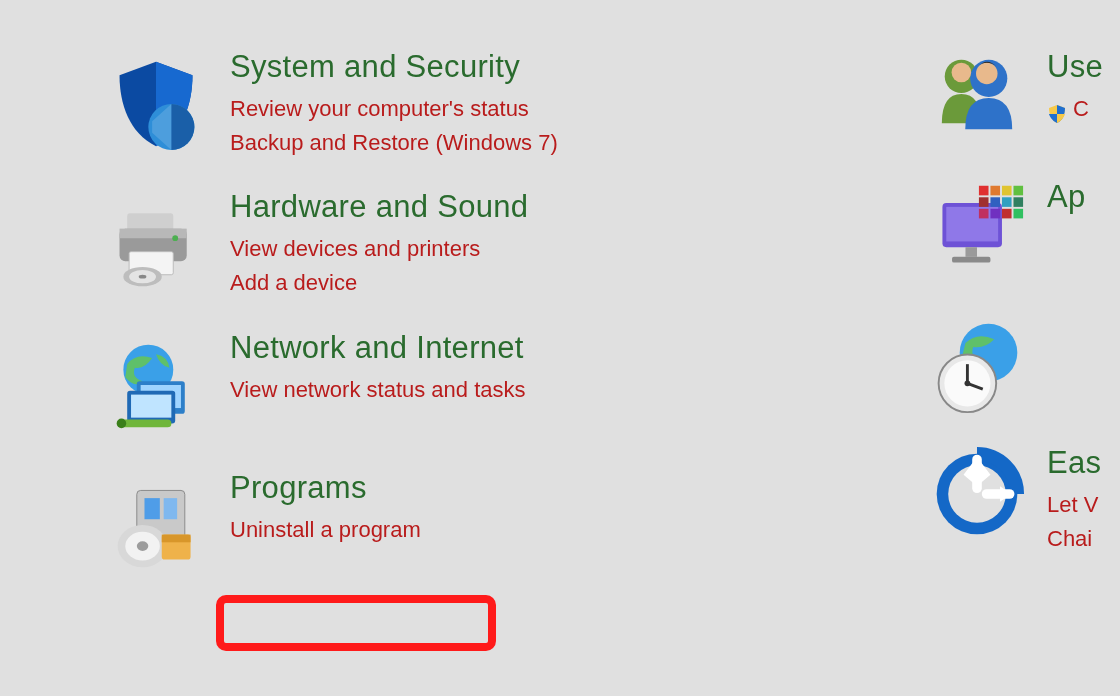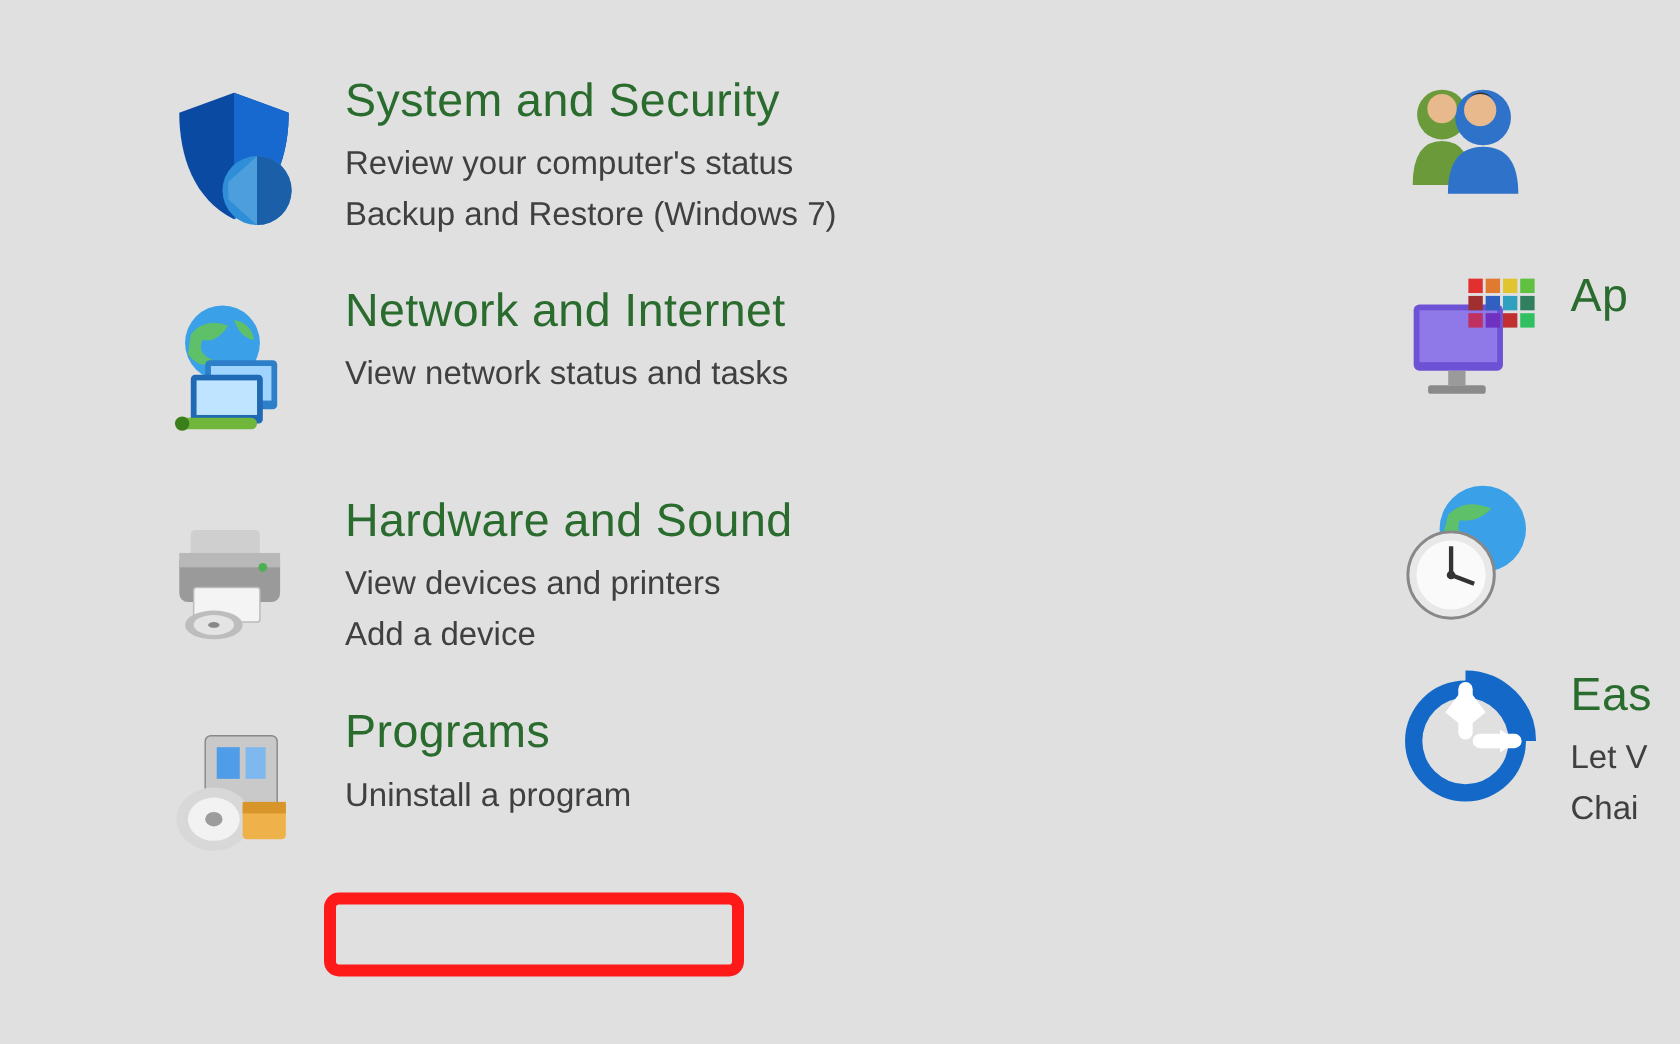--- a/index.html
+++ b/index.html
@@ -52,21 +52,21 @@
     font-size: 31px;
     font-weight: 400;
     color: #2a6b2e; 
     letter-spacing: 0.3px;
     line-height: 1.1;
     margin-bottom: 8px;
   }
   .cat-link {
     display: block;
     font-size: 22px;
-    color: #404040;
+    color: #b91c1c;
     line-height: 1.55;
     cursor: pointer;
     text-decoration: none;
   }
   .cat-link.hover { }
 
   .highlight-box {
     position: absolute;
     border: 8px solid #ff1a1a;
     border-radius: 10px;
@@ -96,60 +96,60 @@
           <path d="M50 6 L50 94 C78 80 88 50 88 20 Z" fill="#1769d0"></path>
           <circle cx="66" cy="74" r="24" fill="#2e8ed8"></circle>
           <path d="M66 50 A24 24 0 0 1 66 98 Z" fill="#1a5fa8"></path>
           <path d="M46 68 L66 50 L66 98 L46 80 Z" fill="#ffffff" opacity="0.15"></path>
         </svg>
       </div>
       <div class="cat-body">
         <div class="cat-title">System and Security</div>
         <a class="cat-link">Review your computer's status</a>
         <a class="cat-link">Backup and Restore (Windows 7)</a>
+      </div>
+    </div>
+
+    <div class="category">
+      <div class="cat-icon">
+        <svg viewBox="0 0 100 100" width="96" height="96">
+          <rect x="20" y="18" width="48" height="20" rx="3" fill="#cfcfcf"></rect>
+          <rect x="12" y="34" width="70" height="34" rx="6" fill="#9a9a9a"></rect>
+          <rect x="12" y="34" width="70" height="10" fill="#b8b8b8"></rect>
+          <rect x="22" y="58" width="46" height="24" rx="2" fill="#f4f4f4" stroke="#bbb"></rect>
+          <circle cx="70" cy="44" r="3" fill="#4caf50"></circle>
+          <ellipse cx="36" cy="84" rx="20" ry="10" fill="#bdbdbd"></ellipse>
+          <ellipse cx="36" cy="84" rx="14" ry="7" fill="#e4e4e4"></ellipse>
+          <ellipse cx="36" cy="84" rx="4" ry="2" fill="#888"></ellipse>
+        </svg>
+      </div>
+      <div class="cat-body">
+        <div class="cat-title">Hardware and Sound</div>
+        <a class="cat-link">View devices and printers</a>
+        <a class="cat-link">Add a device</a>
       </div>
     </div>
 
     <div class="category">
       <div class="cat-icon">
         <svg viewBox="0 0 100 100" width="96" height="96">
           <circle cx="42" cy="34" r="26" fill="#3aa0e8"></circle>
           <path d="M20 28 Q30 16 46 22 Q38 34 28 32 Q24 42 36 46 Q28 54 18 42 Z" fill="#5fc06a"></path>
           <path d="M50 18 Q62 20 64 32 Q54 30 50 18 Z" fill="#5fc06a"></path>
           <rect x="30" y="46" width="50" height="34" rx="3" fill="#2d7fc9"></rect>
           <rect x="34" y="50" width="42" height="24" fill="#9fd4ff"></rect>
           <rect x="20" y="56" width="50" height="34" rx="3" fill="#1f69b5"></rect>
           <rect x="24" y="60" width="42" height="24" fill="#bfe4ff"></rect>
           <rect x="10" y="86" width="56" height="8" rx="4" fill="#6fb63a"></rect>
           <circle cx="14" cy="90" r="5" fill="#3a7f1a"></circle>
         </svg>
       </div>
       <div class="cat-body">
         <div class="cat-title">Network and Internet</div>
         <a class="cat-link">View network status and tasks</a>
-      </div>
-    </div>
-
-    <div class="category">
-      <div class="cat-icon">
-        <svg viewBox="0 0 100 100" width="96" height="96">
-          <rect x="20" y="18" width="48" height="20" rx="3" fill="#cfcfcf"></rect>
-          <rect x="12" y="34" width="70" height="34" rx="6" fill="#9a9a9a"></rect>
-          <rect x="12" y="34" width="70" height="10" fill="#b8b8b8"></rect>
-          <rect x="22" y="58" width="46" height="24" rx="2" fill="#f4f4f4" stroke="#bbb"></rect>
-          <circle cx="70" cy="44" r="3" fill="#4caf50"></circle>
-          <ellipse cx="36" cy="84" rx="20" ry="10" fill="#bdbdbd"></ellipse>
-          <ellipse cx="36" cy="84" rx="14" ry="7" fill="#e4e4e4"></ellipse>
-          <ellipse cx="36" cy="84" rx="4" ry="2" fill="#888"></ellipse>
-        </svg>
-      </div>
-      <div class="cat-body">
-        <div class="cat-title">Hardware and Sound</div>
-        <a class="cat-link">View devices and printers</a>
-        <a class="cat-link">Add a device</a>
       </div>
     </div>
 
     <div class="category">
       <div class="cat-icon">
         <svg viewBox="0 0 100 100" width="96" height="96">
           <rect x="30" y="14" width="50" height="62" rx="4" fill="#c9c9c9"></rect>
           <rect x="30" y="14" width="50" height="62" rx="4" fill="none" stroke="#888"></rect>
           <rect x="38" y="22" width="16" height="22" fill="#4f9de8"></rect>
           <rect x="58" y="22" width="14" height="22" fill="#7fb8ef"></rect>
@@ -174,20 +174,33 @@
       <div class="cat-icon" style="flex-basis:104px;width:104px;height:90px;">
         <svg viewBox="0 0 100 90" width="100" height="88">
           <circle cx="34" cy="28" r="17" fill="#6b9a3a"></circle>
           <path d="M14 76 Q14 46 34 46 Q54 46 54 76 Z" fill="#6b9a3a"></path>
           <circle cx="62" cy="30" r="19" fill="#2e72c9"></circle>
           <path d="M38 82 Q38 50 62 50 Q86 50 86 82 Z" fill="#2e72c9"></path>
           <circle cx="60" cy="25" r="11" fill="#e8b98c"></circle>
           <circle cx="34" cy="24" r="10" fill="#e8b98c"></circle>
           <path d="M51 18 Q60 8 70 18 Q66 14 60 14 Q54 14 51 18 Z" fill="#3a2a16"></path>
         </svg>
+      </div>
+      <div class="cat-body">
+        <div class="cat-title">Use</div>
+        <a class="cat-link">
+          <span class="inline-icon">
+            <svg viewBox="0 0 20 20" width="20" height="20">
+              <path d="M10 1 L18 4 C18 11 15 17 10 19 C5 17 2 11 2 4 Z" fill="#f6c94a"></path>
+              <path d="M10 1 L10 19 C15 17 18 11 18 4 Z" fill="#1f6fd0"></path>
+              <path d="M10 10 L18 10 C18 11 15 17 10 19 Z" fill="#f6c94a"></path>
+              <path d="M2 10 L10 10 L10 19 C5 17 2 11 2 10 Z" fill="#1f6fd0"></path>
+            </svg>
+          </span><span>C</span>
+        </a>
       </div>
     </div>
 
     <div class="category" style="margin-bottom:40px;">
       <div class="cat-icon" style="flex-basis:104px;width:104px;height:100px;">
         <svg viewBox="0 0 100 100" width="100" height="96">
           <rect x="14" y="24" width="62" height="46" rx="4" fill="#6e52d6"></rect>
           <rect x="18" y="28" width="54" height="36" fill="#8f78e8"></rect>
           <rect x="38" y="70" width="12" height="10" fill="#9a9a9a"></rect>
           <rect x="24" y="80" width="40" height="6" rx="2" fill="#8a8a8a"></rect>

